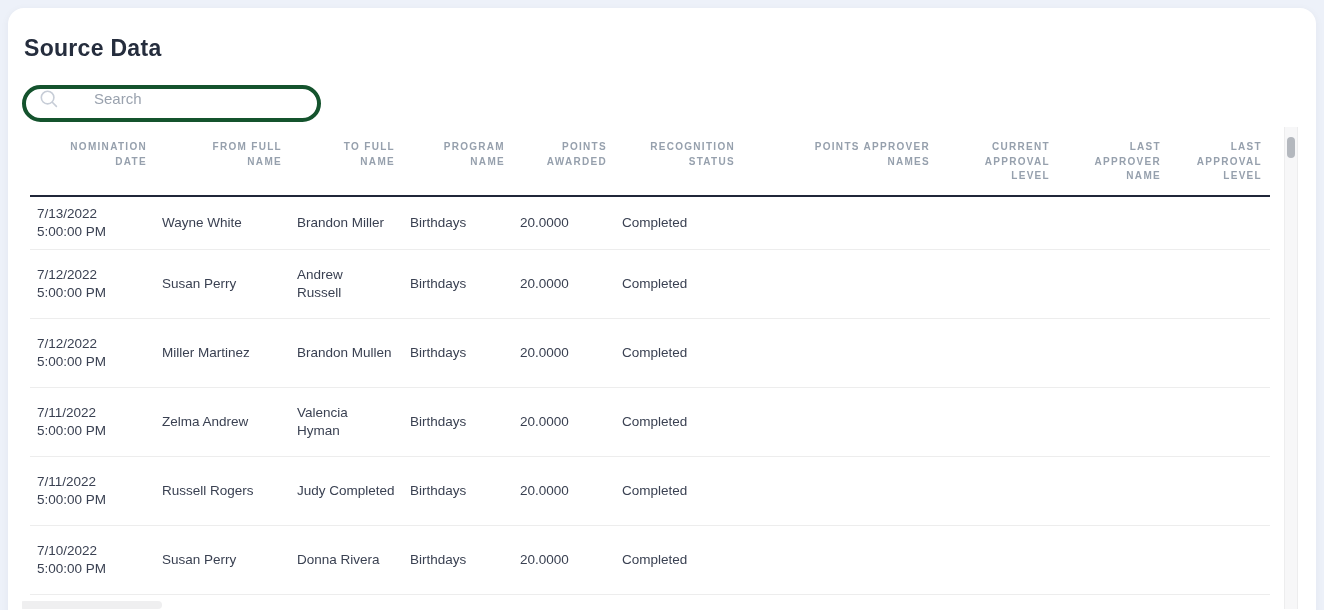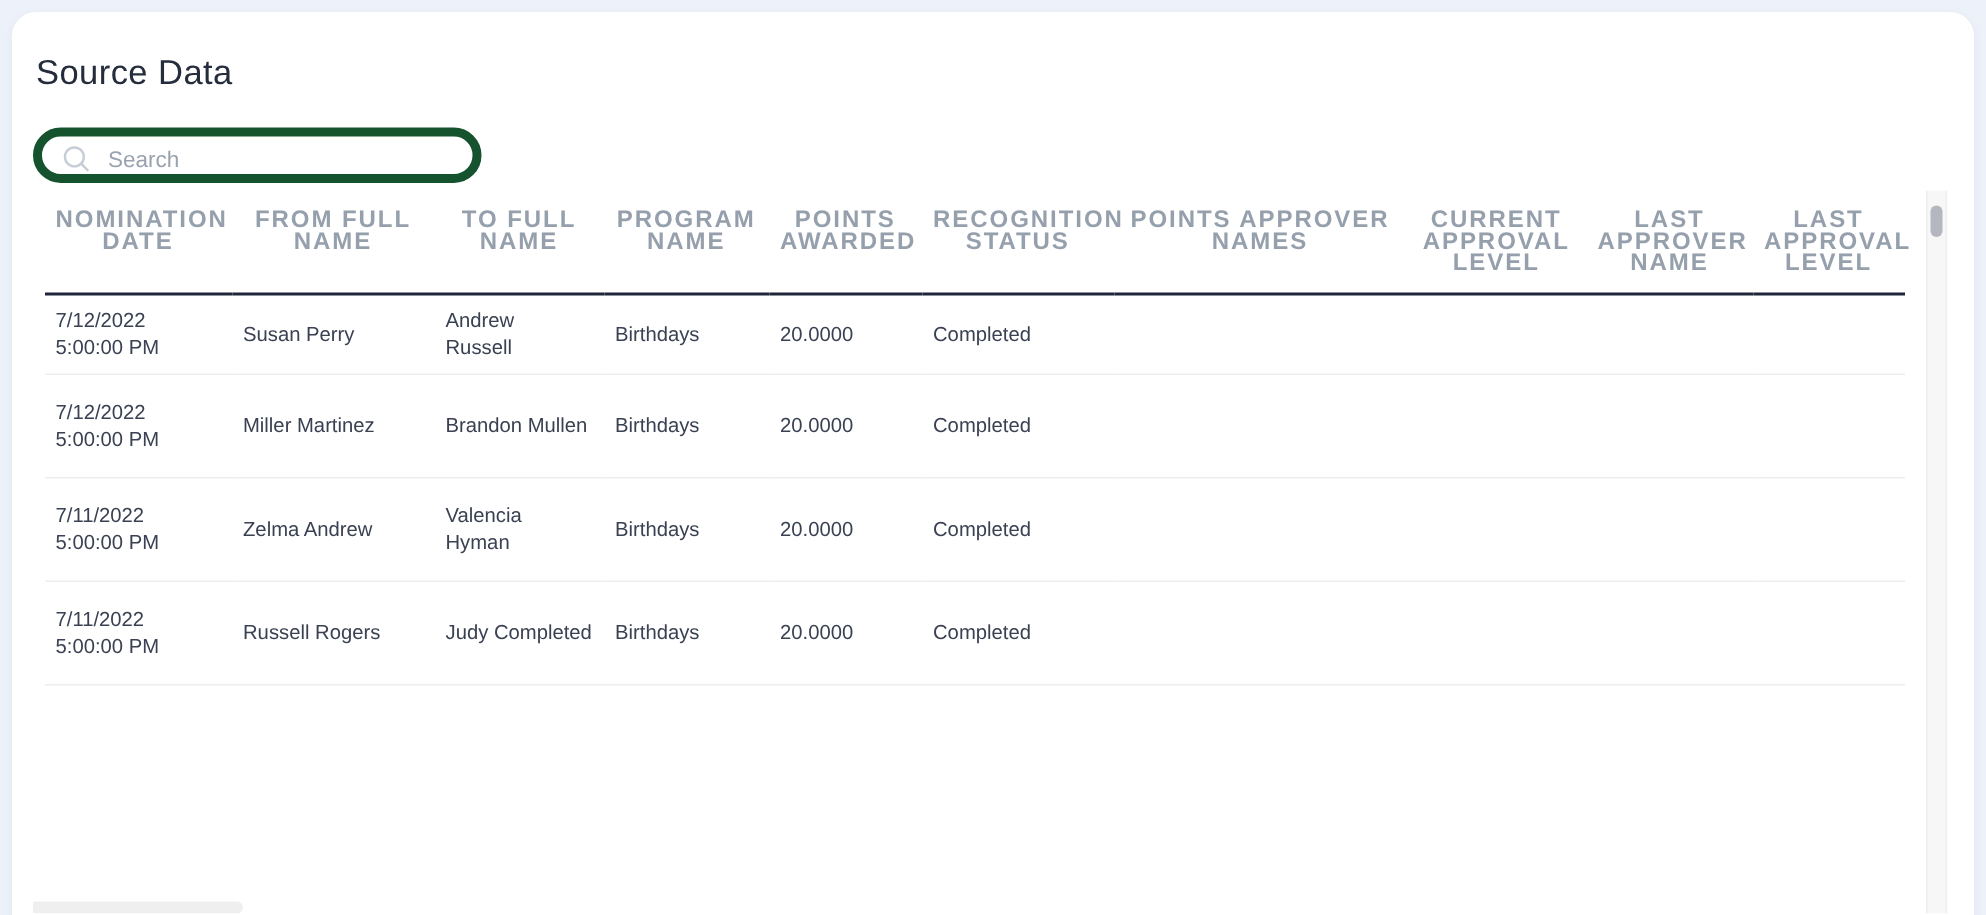--- a/index.html
+++ b/index.html
@@ -16,34 +16,35 @@
     border-radius: 16px;
     box-shadow: 0 2px 8px rgba(25, 35, 65, 0.05);
     overflow: hidden;
   }
   .card-content { padding: 0 14px; height: 100%; box-sizing: border-box; }
 
   h1.page-title {
     margin: 26px 0 0 2px;
     font-size: 23px;
     line-height: 28px;
-    font-weight: 400;
+    font-weight: 700;
     letter-spacing: 0.3px;
     color: #252d3d;
   }
 
   .search-box {
     margin-top: 23px;
     width: 299px; height: 37px;
     box-sizing: border-box;
-    border: 6px solid #14532d;
+    border: 4px solid #14532d;
     border-radius: 19px;
-    display: flex; align-items: flex-end;
+    display: flex; align-items: flex-start;
     padding: 0 12px 0 13px;
     background: #fff;
+    gap: 24px;
   }
   .search-box svg { flex: 0 0 auto; }
   .search-box input {
     border: none; outline: none;
     margin-left: 9px;
     width: 230px;
     font-family: "Liberation Sans", sans-serif;
     font-size: 15px;
     color: #3a4152;
     background: transparent;
@@ -59,24 +60,24 @@
 
   table.data-grid {
     border-collapse: collapse;
     table-layout: fixed;
     width: 1240px;
     margin-left: 8px;
   }
   .data-grid th {
     height: 69px;
     box-sizing: border-box;
-    text-align: center;
+    text-align: right;
     vertical-align: top;
     padding: 13px 8px 0 7px;
-    font-size: 16px;
+    font-size: 10px;
     font-weight: 700;
     letter-spacing: 1.3px;
     line-height: 14.5px;
     color: #96a0ad;
     white-space: pre-line;
     border-bottom: 2px solid #202639;
   }
   .data-grid td {
     padding: 16px 8px 16px 7px;
     font-size: 13.5px;
@@ -170,20 +171,32 @@
               <th>LAST
 APPROVER
 NAME</th>
               <th>LAST
 APPROVAL
 LEVEL</th>
             </tr>
         </thead>
         <tbody>
             <tr class="data-row">
+    <td><span class="date-line">7/13/2022</span><span class="time-line">5:00:00 PM</span></td>
+    <td>Wayne White</td>
+    <td>Brandon Miller</td>
+    <td>Birthdays</td>
+    <td>20.0000</td>
+    <td>Completed</td>
+    <td></td>
+    <td></td>
+    <td></td>
+    <td></td>
+  </tr>
+            <tr class="data-row">
     <td><span class="date-line">7/12/2022</span><span class="time-line">5:00:00 PM</span></td>
     <td>Susan Perry</td>
     <td>Andrew
 Russell</td>
     <td>Birthdays</td>
     <td>20.0000</td>
     <td>Completed</td>
     <td></td>
     <td></td>
     <td></td>
@@ -211,20 +224,32 @@
     <td>Completed</td>
     <td></td>
     <td></td>
     <td></td>
     <td></td>
   </tr>
             <tr class="data-row">
     <td><span class="date-line">7/11/2022</span><span class="time-line">5:00:00 PM</span></td>
     <td>Russell Rogers</td>
     <td>Judy Completed</td>
+    <td>Birthdays</td>
+    <td>20.0000</td>
+    <td>Completed</td>
+    <td></td>
+    <td></td>
+    <td></td>
+    <td></td>
+  </tr>
+            <tr class="data-row">
+    <td><span class="date-line">7/10/2022</span><span class="time-line">5:00:00 PM</span></td>
+    <td>Susan Perry</td>
+    <td>Donna Rivera</td>
     <td>Birthdays</td>
     <td>20.0000</td>
     <td>Completed</td>
     <td></td>
     <td></td>
     <td></td>
     <td></td>
   </tr>
           </tbody>
       </table>

